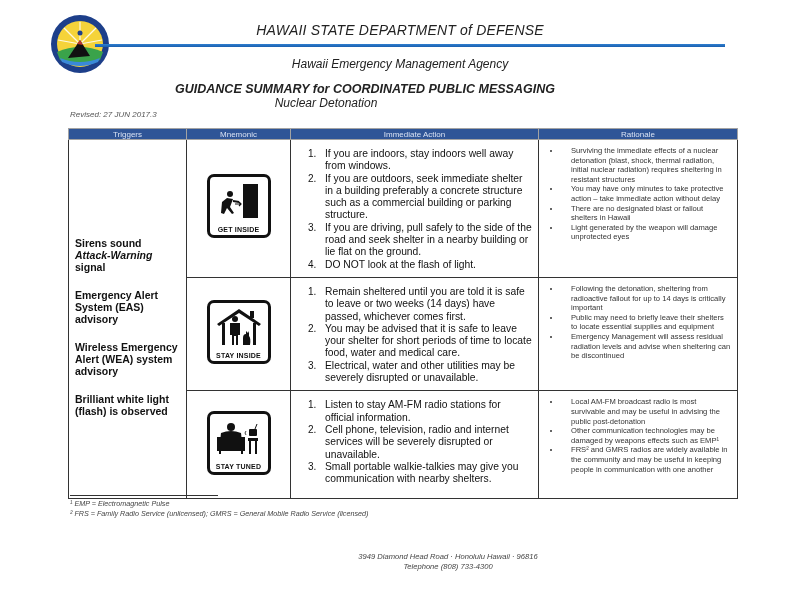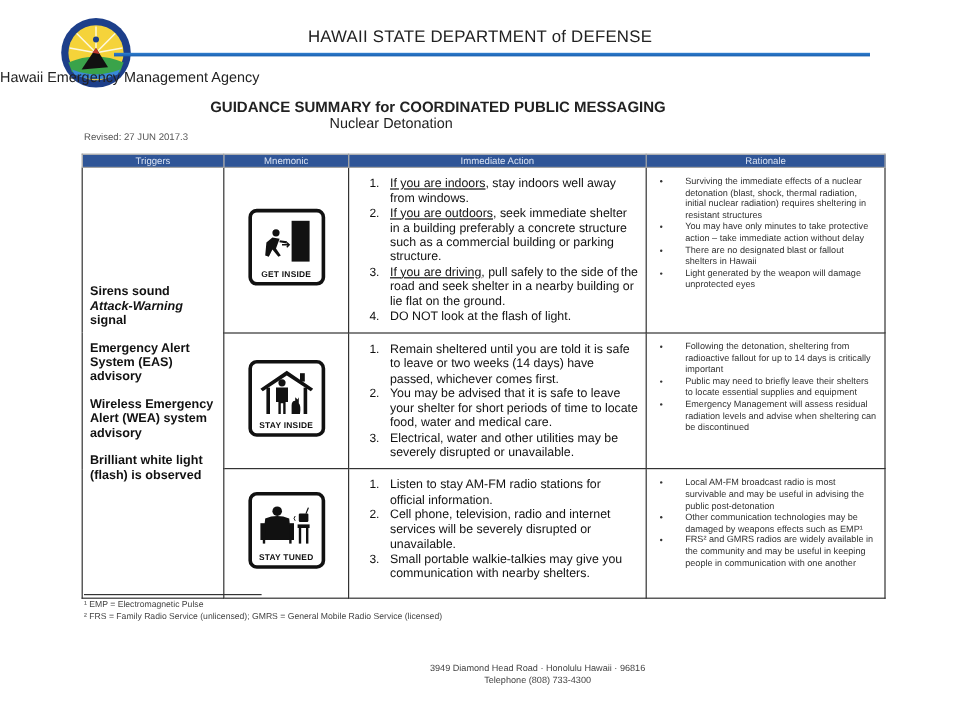--- a/index.html
+++ b/index.html
@@ -1,42 +1,42 @@
 <!DOCTYPE html>
 <html><head>
 <meta charset="utf-8">
 <style>
   html, body { margin:0; padding:0; background:#ffffff; }
   body { width:800px; height:600px; position:relative; overflow:hidden;
          font-family:"Liberation Sans", sans-serif; color:#111; }
-  .abs { position:absolute; }
+  .abs { position:absolute;font-style:italic; }
   .logo { left:50px; top:14px; width:60px; height:60px; }
   .hdr1 { left:0; width:800px; top:22px; text-align:center; font-size:14px; color:#222; letter-spacing:0.2px; }
   .rule { left:95px; top:44px; width:630px; height:3px; background:linear-gradient(#2f7fd0,#1b5fae); }
-  .hdr2 { left:0; width:800px; top:57px; font-size:12px; color:#222; }
+  .hdr2 { left:0; width:800px; top:57px; text-align:center; font-size:12px; color:#222; }
   .title { left:0; width:730px; top:82px; text-align:center; font-size:12.5px; font-weight:bold; color:#222; }
   .subtitle { left:0; width:652px; top:96px; text-align:center; font-size:12px; color:#222; }
   .revised { left:70px; top:110px; font-size:8px; color:#555; }
 
   table.guide { position:absolute; left:68px; top:128px; width:669px; border-collapse:collapse; table-layout:fixed; }
   table.guide th { background:#2f5597; color:#d9e2f3; font-weight:normal; font-size:8px; height:10px; padding:0;
                    border:1px solid #a3a3a3; }
   table.guide td { border:1px solid #333; vertical-align:top; padding:0; }
   td.triggers { vertical-align:middle !important; padding:0 6px !important; }
-  .trig { font-size:10.5px; font-weight:bold; line-height:12px; margin:0 0 11px 0; }
+  .trig { font-size:10.5px; font-weight:bold; line-height:12px; margin:16px 0 11px 0; }
   .trig:last-child { margin-bottom:0; }
   td.mn { vertical-align:middle !important; text-align:center; }
   .icon-box { display:inline-block; width:58px; height:58px; border:3px solid #111; border-radius:7px; position:relative; background:#fff; }
   .icon-box svg { position:absolute; left:3px; top:3px; }
   .icon-label { position:absolute; left:0; right:0; bottom:2px; font-size:7px; font-weight:bold; letter-spacing:0.2px; text-align:center; }
 
   ol.act { margin:0; padding:8px 6px 6px 28px; font-size:10.3px; line-height:12.3px; }
   ol.act li { padding-left:6px; }
   ol.act li::marker { font-size:10px; }
-  .u { text-decoration:underline; }
+  .u { }
   ul.rat { margin:0; padding:6px 6px 6px 22px; font-size:7.6px; line-height:9.6px; color:#333; }
   ul.rat li { padding-left:10px; }
 
   .fn-rule { left:70px; top:495px; width:148px; height:1px; background:#333; }
   .fn { left:70px; font-size:7.2px; color:#444; }
   .addr { left:0; width:800px; text-align:center; font-size:7.6px; color:#444;padding-left:48px; }
 </style>
 </head>
 <body>
 

